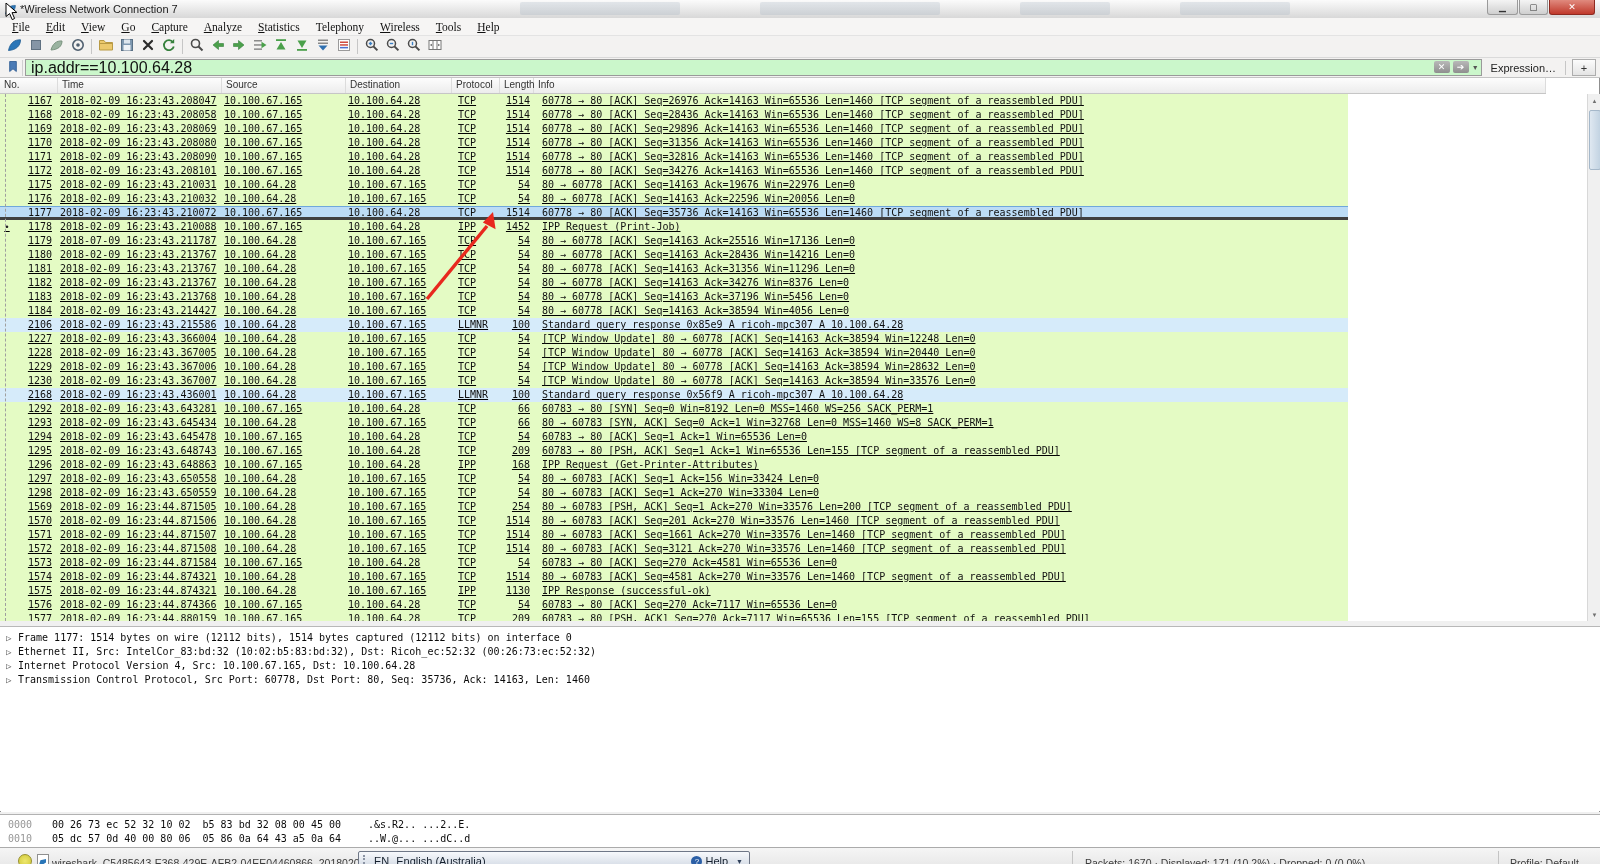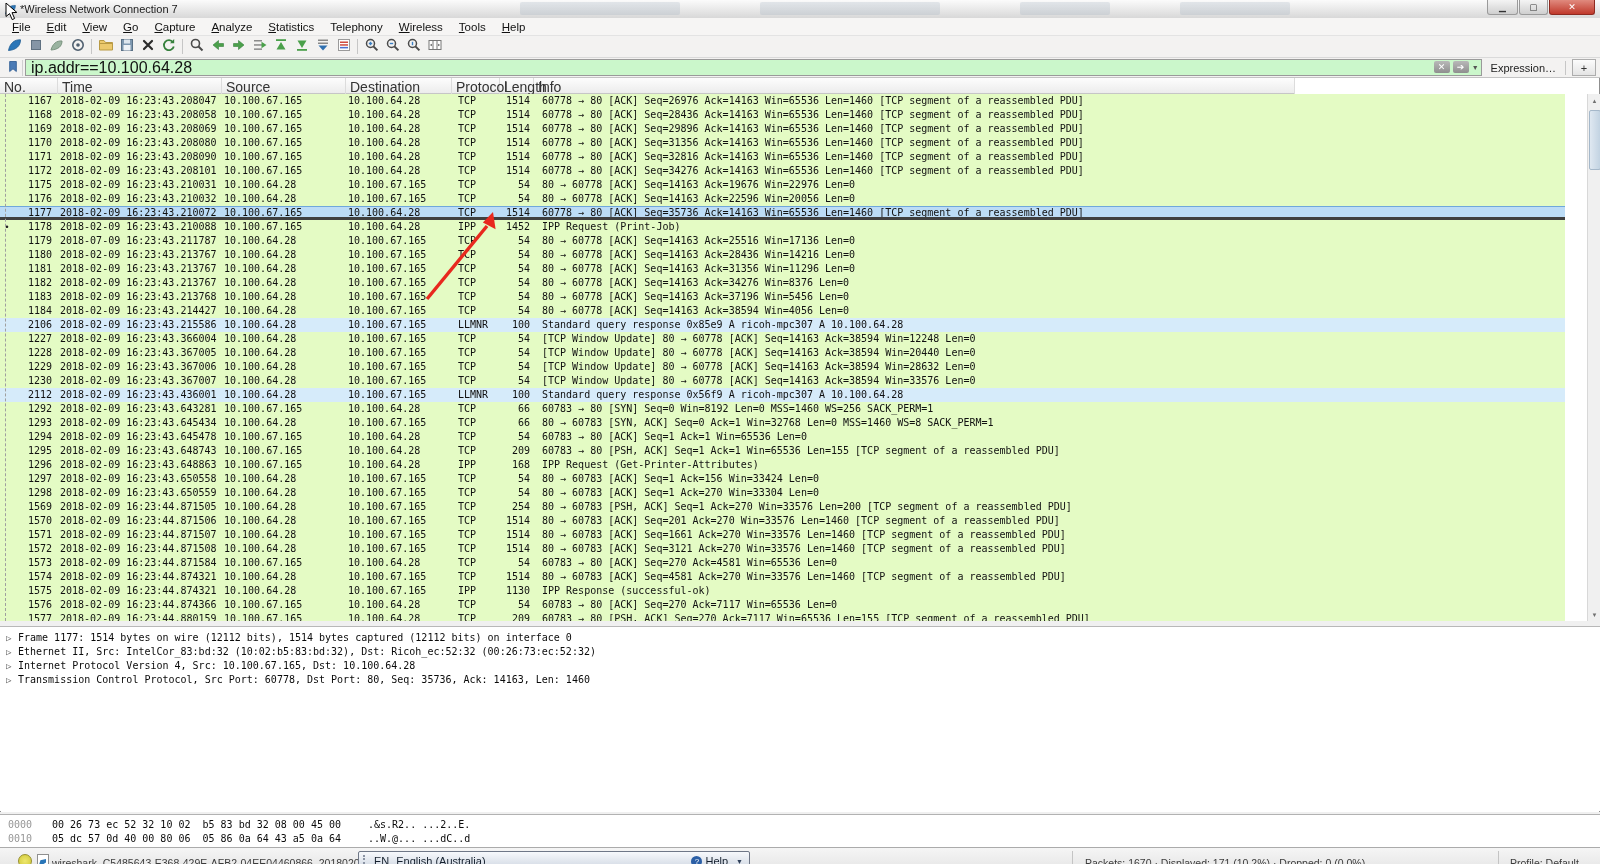--- a/index.html
+++ b/index.html
@@ -14,21 +14,21 @@
   .winbtns{position:absolute;right:5px;top:0;display:flex;}
   .winbtn{height:14px;display:flex;align-items:center;justify-content:center;
     border:1px solid #9a9a9a;border-top:none;background:linear-gradient(#f4f4f4,#cfcfcf);
     font-size:9px;color:#333;border-radius:0 0 3px 3px;margin-left:1px;}
   .winbtn.min{width:29px}.winbtn.max{width:27px}
   .winbtn.close{width:44px;background:linear-gradient(#e08a7e,#c0392b);color:#fff;border-color:#8e2a20;}
   .cursor{position:absolute;left:5px;top:3px;z-index:50;}
   
   .menubar{position:absolute;left:0;top:18px;width:1600px;height:18px;background:#f6f5f4;
     border-bottom:1px solid #e3e3e3;display:flex;align-items:center;padding-left:4px;box-sizing:border-box;}
-  .menu-item{font-size:11.5px;color:#111;padding:1px 8px;white-space:nowrap;}
+  .menu-item{font-size:11.5px;color:#111;padding:1px 8px;white-space:nowrap;font-family:Liberation Serif, serif;}
   
   .toolbar{position:absolute;left:0;top:36px;width:1600px;height:22px;background:#f3f2f1;
     border-bottom:1px solid #dadada;display:flex;align-items:center;padding-left:4px;box-sizing:border-box;}
   .tool-btn{width:21px;height:20px;display:flex;align-items:center;justify-content:center;}
   .tool-sep{width:1px;height:15px;background:#c6c6c6;margin:0 3px;}
   
   .filterbar{position:absolute;left:0;top:58px;width:1600px;height:20px;background:#f3f2f1;
     border-bottom:1px solid #c4c4c4;display:flex;align-items:center;box-sizing:border-box;padding:0 4px;}
   .bookmark-btn{width:18px;height:16px;display:flex;align-items:center;justify-content:center;
     border-right:1px solid #d0d0d0;margin-right:2px;}
@@ -37,28 +37,28 @@
   .filter-text{font-size:16px;color:#111;white-space:nowrap;}
   .field-btns{position:absolute;right:2px;top:1px;display:flex;align-items:center;}
   .fbtn{width:16px;height:12px;background:linear-gradient(#b9b9b9,#8f8f8f);border-radius:2px;
     color:#fff;font-size:9px;display:flex;align-items:center;justify-content:center;margin-left:3px;}
   .fcaret{font-size:7px;color:#555;margin-left:3px;}
   .expr-label{font-size:11px;color:#222;padding:0 9px;white-space:nowrap;}
   .fsep{width:1px;height:14px;background:#c6c6c6;}
   .plus-btn{width:22px;height:15px;border:1px solid #adadad;background:linear-gradient(#fcfcfc,#e4e4e4);
     font-size:11px;color:#333;display:flex;align-items:center;justify-content:center;margin-left:6px;}
   
-  .colheader{position:absolute;left:0;top:78px;width:1295px;height:16px;
+  .colheader{position:absolute;left:0;top:78px;width:1546px;height:16px;
     background:linear-gradient(#fdfdfd,#ececec);border-bottom:1px solid #c6c6c6;
     display:grid;grid-template-columns:58px 164px 124px 106px 48px 34px 1fr;
-    font-size:14px;color:#333;box-sizing:border-box;}
+    font-size:10px;color:#333;box-sizing:border-box;}
   .hcell{padding:1px 4px;border-right:1px solid #dcdcdc;white-space:nowrap;overflow:visible;}
   
-  .packetlist{position:absolute;left:0;top:94px;width:1565px;height:527px;overflow:hidden;
-    font-family:"DejaVu Sans Mono",monospace;font-size:10px;background:#fde047;}
+  .packetlist{position:absolute;left:0;top:94px;width:1348px;height:527px;overflow:hidden;
+    font-family:"DejaVu Sans Mono",monospace;font-size:10px;background:#fde047;text-decoration:underline;}
   .packetlist .dashline{position:absolute;left:5px;top:0;height:100%;border-left:1px dashed #9f9f9f;}
   .prow{display:grid;grid-template-columns:14px 44px 164px 124px 106px 48px 34px 1fr;
     height:14px;line-height:14px;white-space:nowrap;color:#101010;box-sizing:border-box;}
   .prow.green{background:#e4fbc4;}
   .prow.blue{background:#d6ebfa;}
   .prow.selected{background:#bcdcf6;border-top:1px solid #6fa7db;border-bottom:3px solid #404040;line-height:12px;}
   .pc{overflow:hidden;}
   .pc.gutter{text-align:center;font-size:9px;color:#222;}
   .pc.no{text-align:right;padding-right:6px;}
   .pc.time{padding-left:2px;}
@@ -526,21 +526,21 @@
         <span class="pc no">1230</span>
         <span class="pc time">2018-02-09 16:23:43.367007</span>
         <span class="pc src">10.100.64.28</span>
         <span class="pc dst">10.100.67.165</span>
         <span class="pc proto">TCP</span>
         <span class="pc len">54</span>
         <span class="pc info">[TCP Window Update] 80 → 60778 [ACK] Seq=14163 Ack=38594 Win=33576 Len=0</span>
       </div>
       <div class="prow blue">
         <span class="pc gutter"></span>
-        <span class="pc no">2112</span>
+        <span class="pc no">2168</span>
         <span class="pc time">2018-02-09 16:23:43.436001</span>
         <span class="pc src">10.100.64.28</span>
         <span class="pc dst">10.100.67.165</span>
         <span class="pc proto">LLMNR</span>
         <span class="pc len">100</span>
         <span class="pc info">Standard query response 0x56f9 A ricoh-mpc307 A 10.100.64.28</span>
       </div>
       <div class="prow green">
         <span class="pc gutter"></span>
         <span class="pc no">1292</span>

